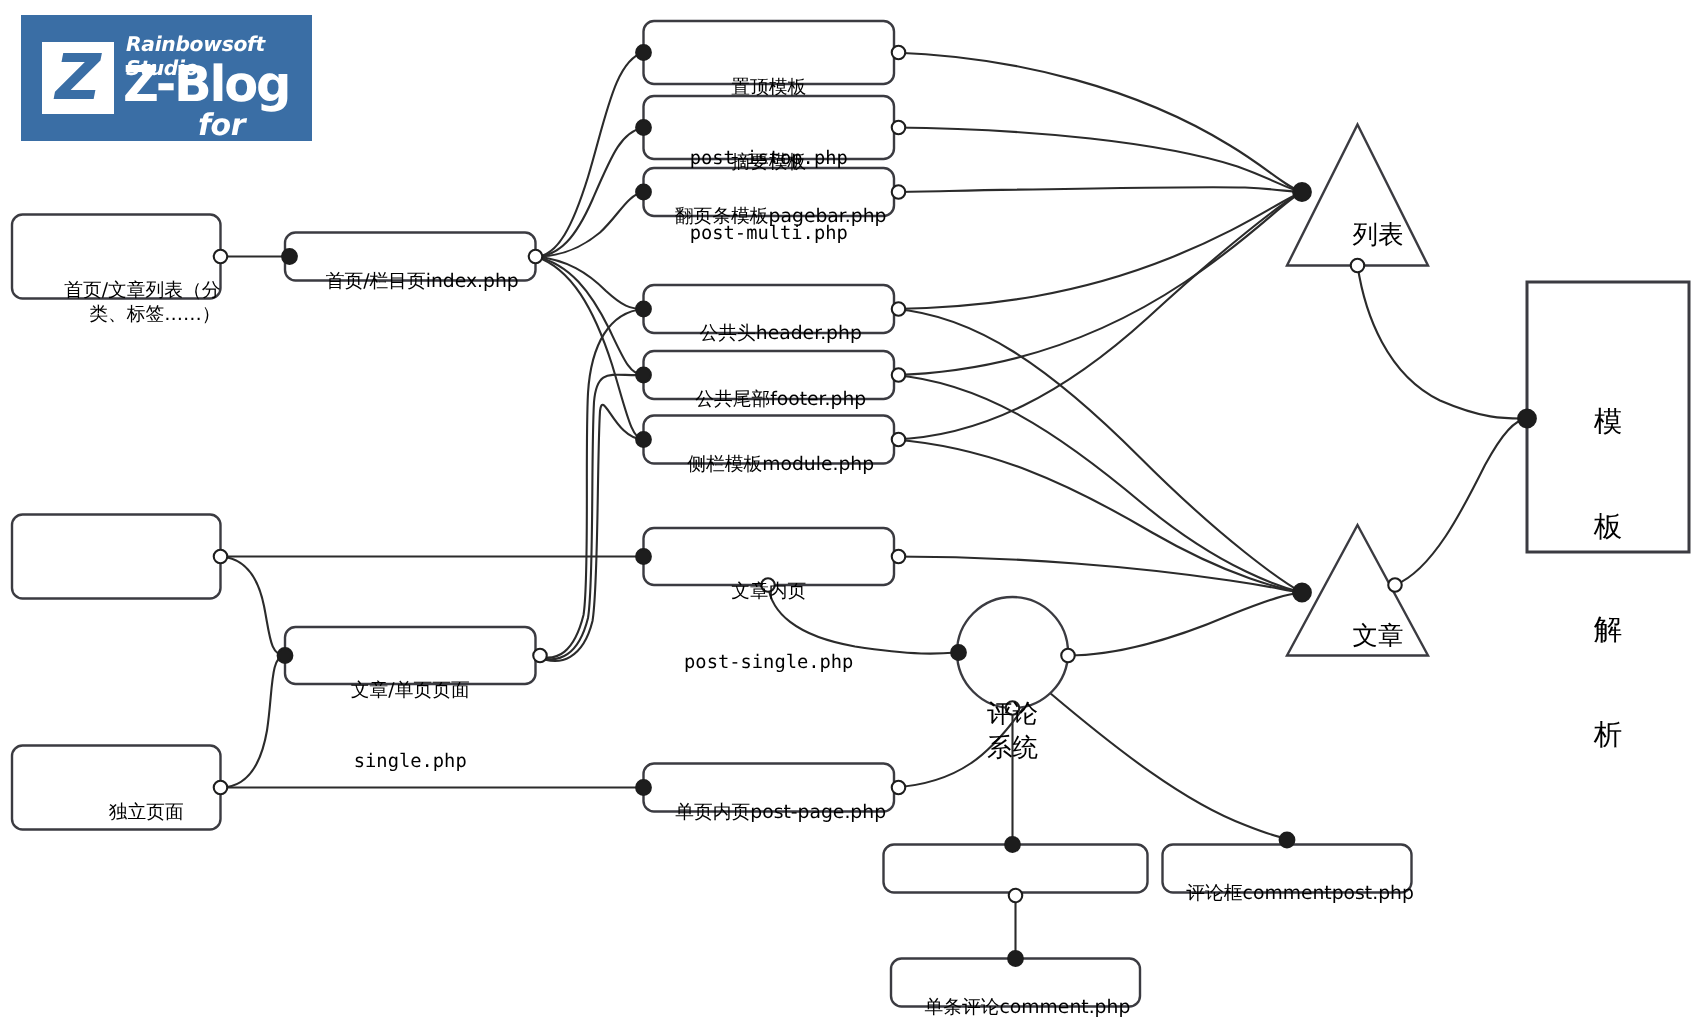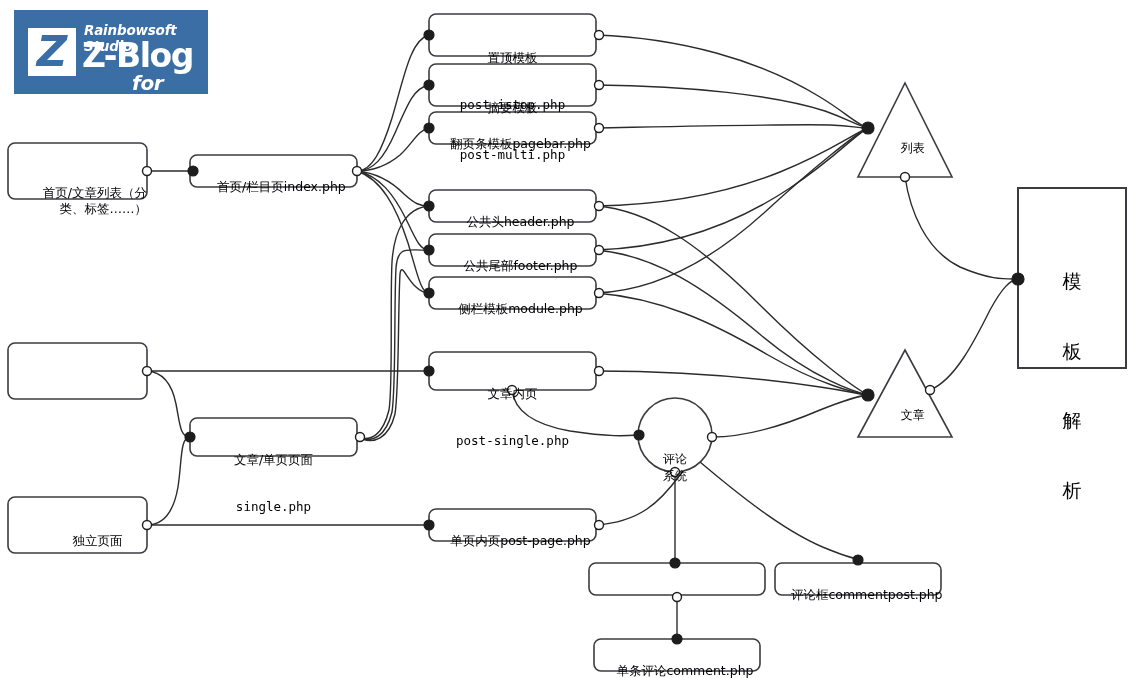--- a/index.html
+++ b/index.html
@@ -62,21 +62,21 @@
   .label .code {
     font-family: "DejaVu Sans Mono", monospace;
     letter-spacing: 0px;
   }
   .label-big {
     font-size: 19px;
     line-height: 1.22;
     font-family: "DejaVu Sans", sans-serif;
   }
   .label-small {
-    font-size: 12px;
+    font-size: 17px;
     font-family: "DejaVu Sans", sans-serif;
   }
   
   #logo {
     position: absolute;
     left: 14px;
     top: 10px;
     width: 194px;
     height: 84px;
     background: #3a6ea5;

